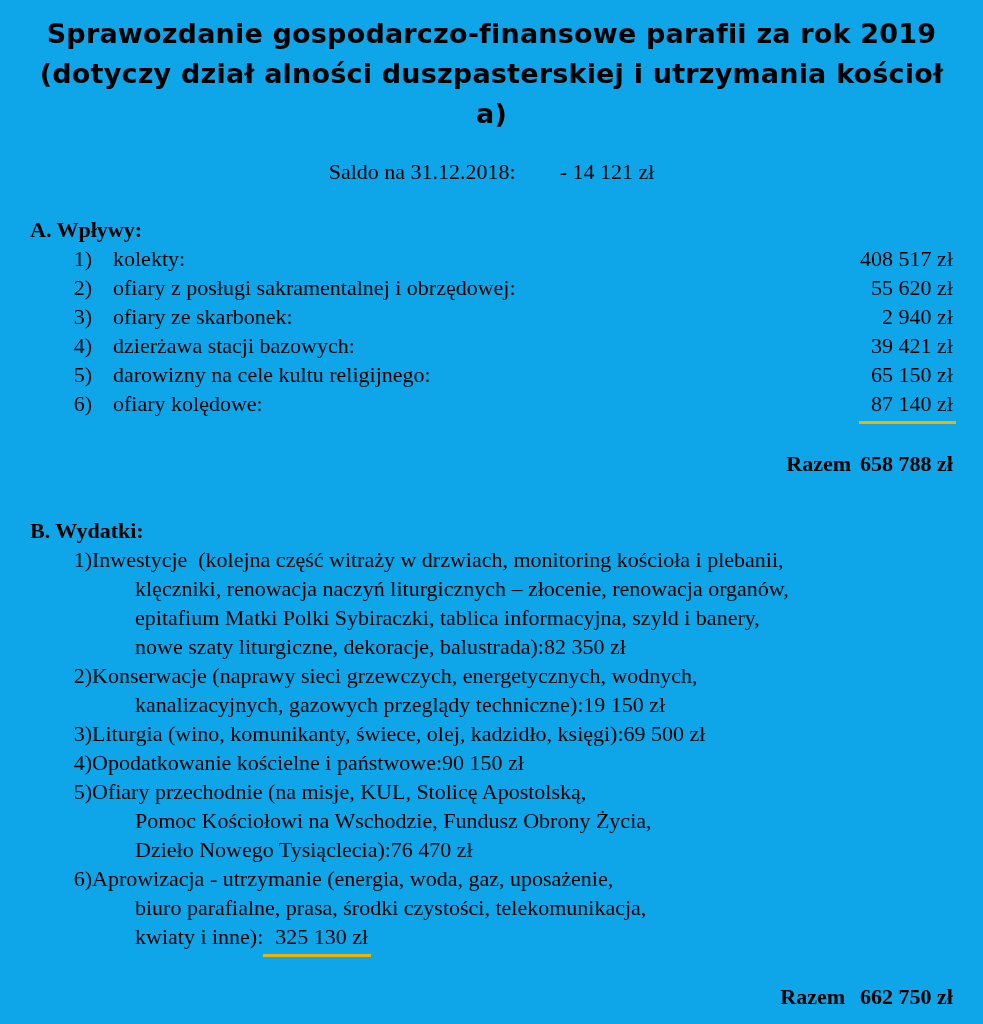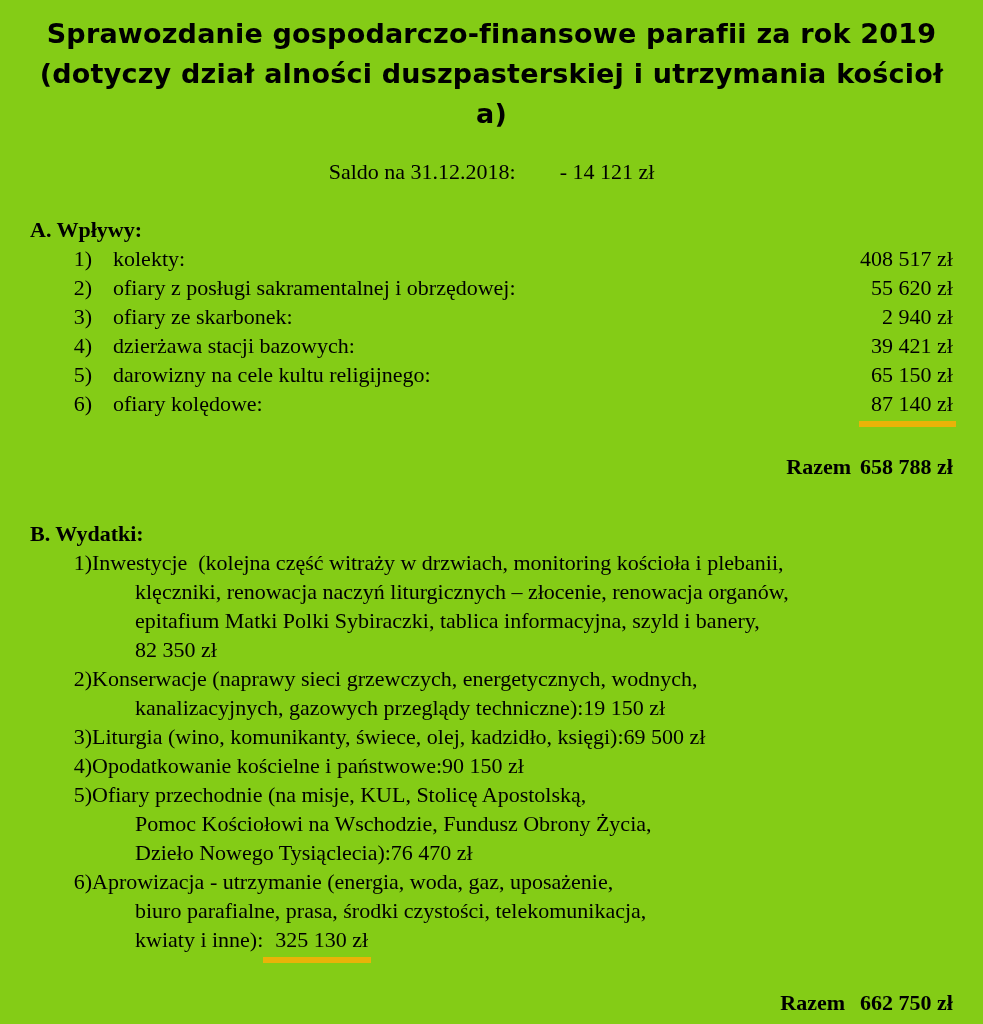--- a/index.html
+++ b/index.html
@@ -2,21 +2,21 @@
 <html><head>
 <meta charset="utf-8">
 <style>
   html, body { margin: 0; padding: 0; background: #ffffff; }
   .page {
     position: relative;
     width: 983px;
     height: 1024px;
     box-sizing: border-box;
     padding: 14px 30px 0 30px;
-    background: #84cc16;
+    background: #0ea5e9;
     color: #000000;
     font-family: "Liberation Serif", serif;
     font-size: 22px;
     overflow: hidden;
   }
   
   .doc-title {
     text-align: center;
     font-family: "DejaVu Sans", sans-serif;
     font-weight: bold;
@@ -51,21 +51,21 @@
   .b-line { display: flex; line-height: 29px; }
   .b-num { flex: none; width: 62px; text-align: right; }
   .b-text { white-space: pre-wrap; }
   .b-line.cont { padding-left: 105px; }
   .b-line.cont .b-text { margin-left: 0; }
   .b-amount { flex: 1; white-space: pre-wrap; }
 
   
   .amount-underlined {
     display: inline-block;
-    border-bottom: 6px solid #eab308;
+    border-bottom: 3px solid #eab308;
     padding: 0 3px 3px 12px;
     margin-right: -3px;
     font-family: Liberation Serif, serif;
   }
   .a-amount.u-wrap, .b-amount.u-wrap { padding: 0; }
 
   
   .razem-line {
     margin-top: 25px;
     text-align: right;
@@ -136,20 +136,21 @@
         <span class="b-num">1)</span>
         <span class="b-text">Inwestycje  (kolejna część witraży w drzwiach, monitoring kościoła i plebanii,</span>
       </div>
       <div class="b-line cont">
         <span class="b-text">klęczniki, renowacja naczyń liturgicznych – złocenie, renowacja organów,</span>
       </div>
       <div class="b-line cont">
         <span class="b-text">epitafium Matki Polki Sybiraczki, tablica informacyjna, szyld i banery,</span>
       </div>
       <div class="b-line cont">
+        <span class="b-text">nowe szaty liturgiczne, dekoracje, balustrada):</span>
         <span class="b-amount">82 350 zł</span>
       </div>
     </div>
 
     <div class="b-item">
       <div class="b-line">
         <span class="b-num">2)</span>
         <span class="b-text">Konserwacje (naprawy sieci grzewczych, energetycznych, wodnych,</span>
       </div>
       <div class="b-line cont">

